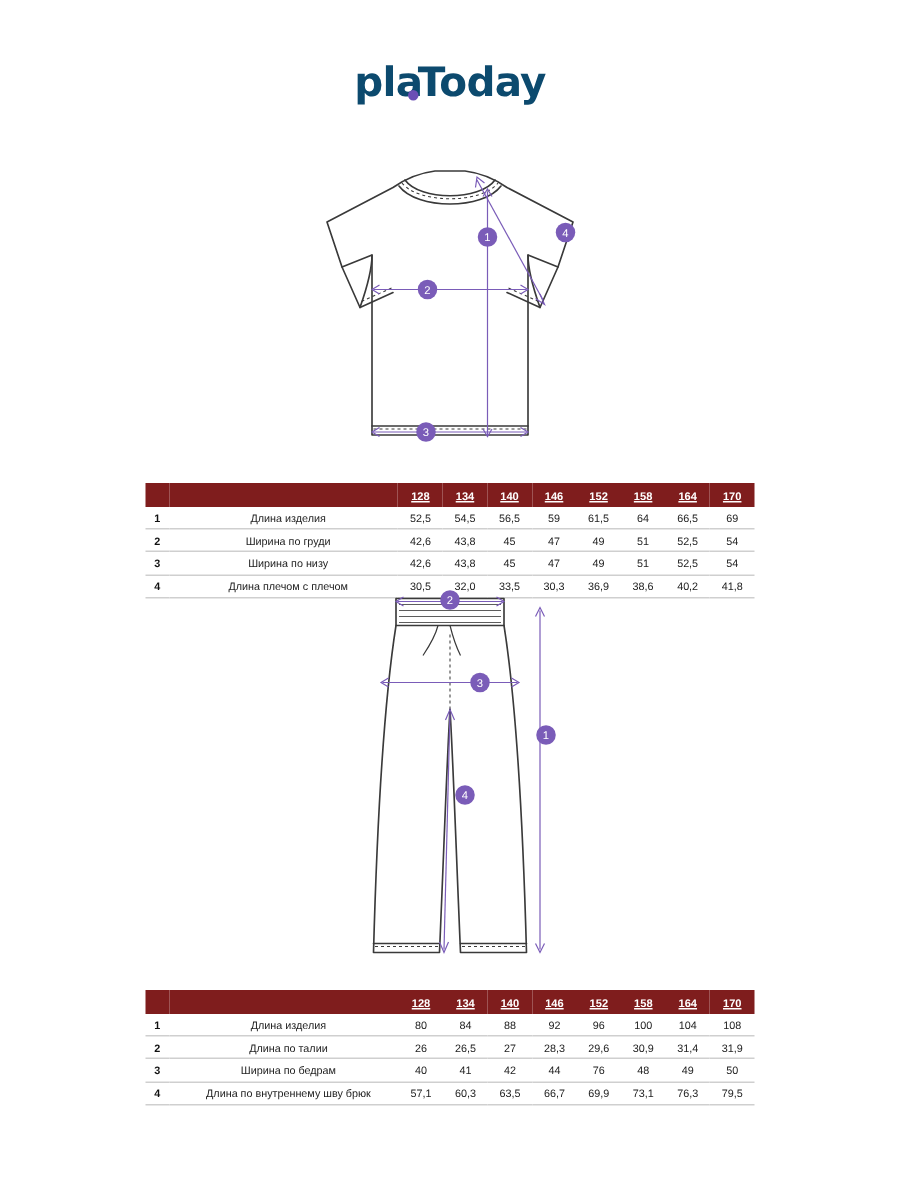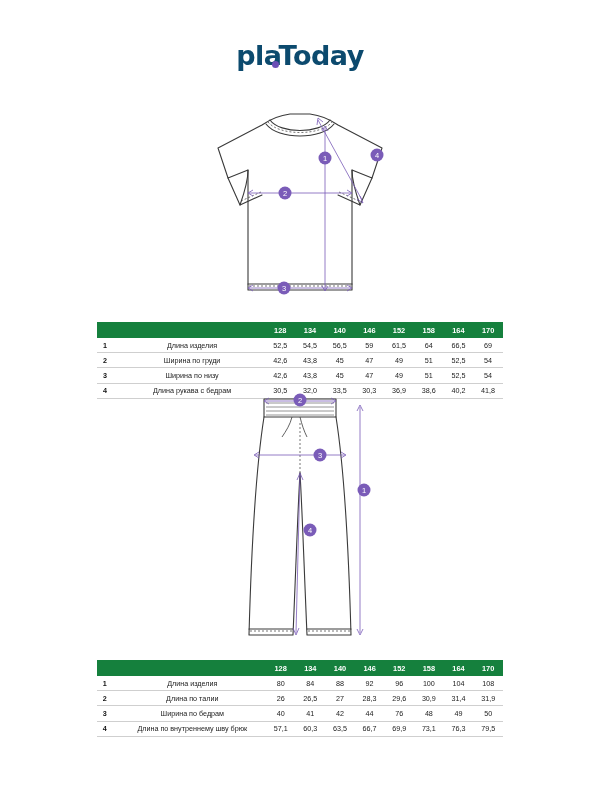--- a/index.html
+++ b/index.html
@@ -60,27 +60,28 @@
     position: absolute;
     left: 97px;
     width: 406px;
     border-collapse: collapse;
     font-size: 7.2px;
   }
   #table-top { top: 322px; }
   #table-bottom { top: 660px; }
 
   .sizetable thead th {
-    background: #15803d;
+    background: #7f1d1d;
     color: #ffffff;
     font-weight: bold;
     font-size: 7.4px;
     padding: 3.5px 0;
     text-align: center;
     border: none;
+    text-decoration: underline;
   }
   .sizetable thead th.lbl {
     text-align: left;
     padding-left: 4px;
   }
   .sizetable tbody td {
     padding: 2.6px 0;
     border-bottom: 0.5px solid #cfcfcf;
     text-align: center;
     color: #222;
@@ -219,21 +220,21 @@
         <td>43,8</td>
         <td>45</td>
         <td>47</td>
         <td>49</td>
         <td>51</td>
         <td>52,5</td>
         <td>54</td>
       </tr>
       <tr>
         <td class="num">4</td>
-        <td class="name">Длина рукава с бедрам</td>
+        <td class="name">Длина плечом с плечом</td>
         <td>30,5</td>
         <td>32,0</td>
         <td>33,5</td>
         <td>30,3</td>
         <td>36,9</td>
         <td>38,6</td>
         <td>40,2</td>
         <td>41,8</td>
       </tr>
     </tbody>

